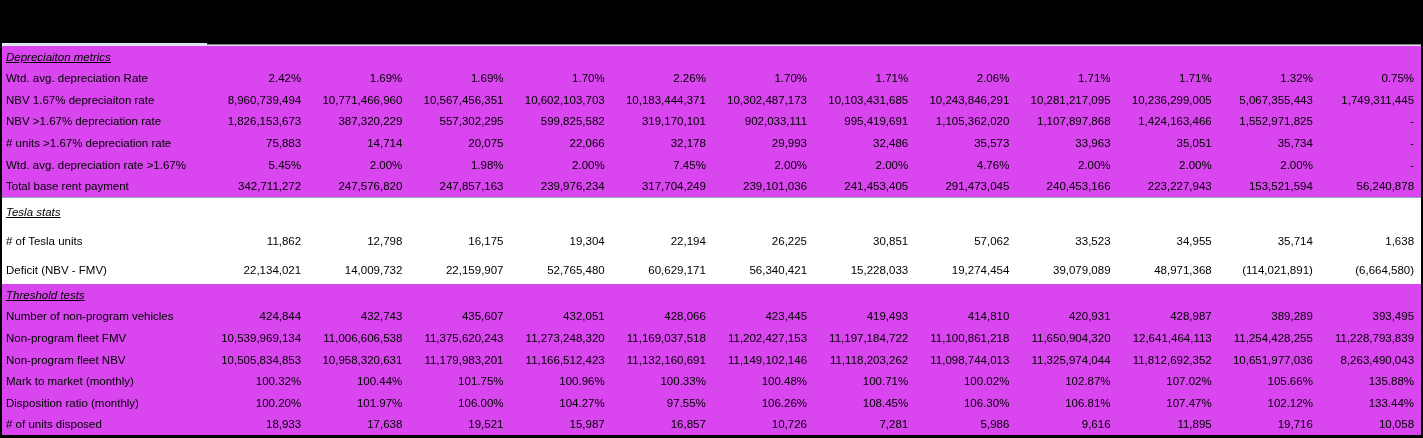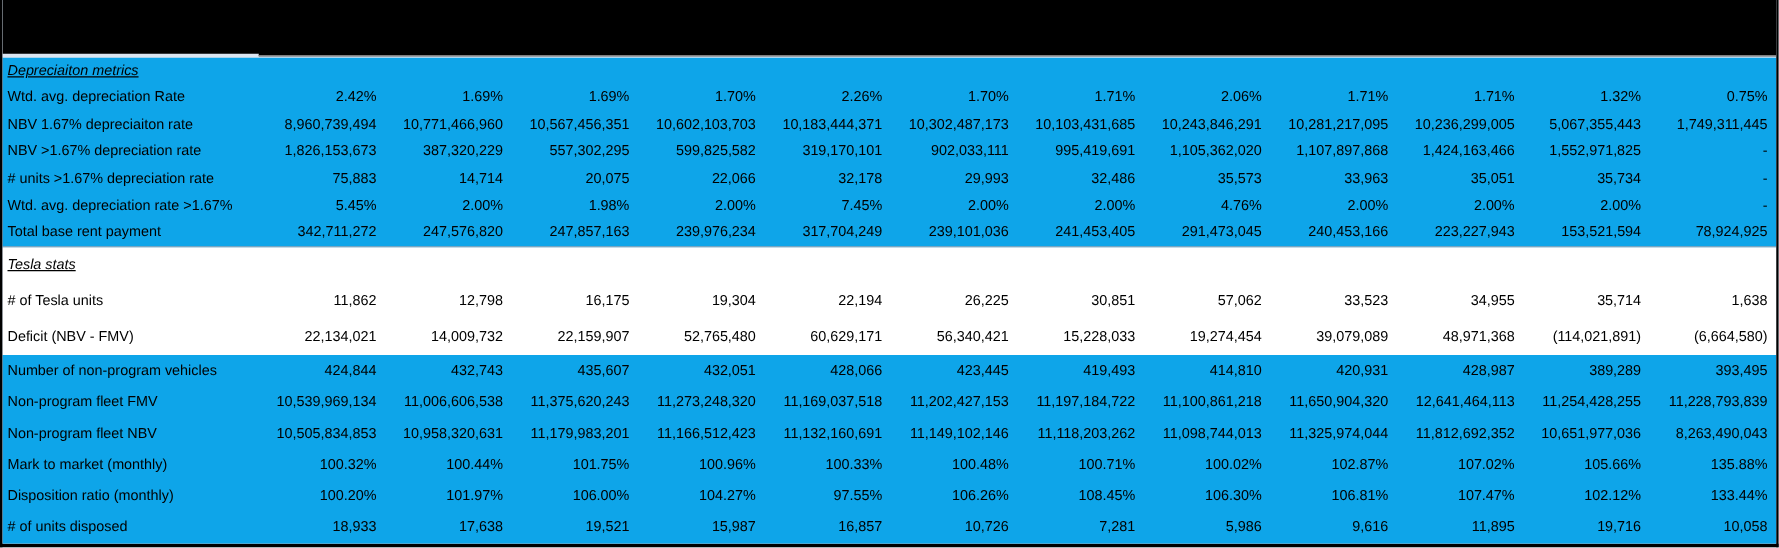--- a/index.html
+++ b/index.html
@@ -14,21 +14,21 @@
     font-family:"Liberation Sans", sans-serif;
     font-size:11.5px;
     color:#000;
     overflow:hidden;
   }
   .header-band{position:relative;height:46px;background:#dbe5f1;}
   .band-full{position:absolute;left:0;top:0;right:0;height:43px;background:#000;}
   .band-cols{position:absolute;left:205px;top:0;right:0;height:45px;background:#000;border-bottom:1px solid #7f7f7f;box-sizing:border-box;}
   .rows{display:flex;flex-direction:column;height:389px;}
   .section{display:flex;flex-direction:column;}
-  .section.bg-blue{background:#0ea5e9;}
+  .section.bg-blue{background:#d946ef;}
   .section.bg-white{background:#ffffff;}
   .section.rule-below{border-bottom:1px solid #9aa7b5;box-sizing:border-box;}
   .row{display:flex;flex:1 1 0;align-items:center;min-height:0;}
   .cell{box-sizing:border-box;white-space:nowrap;overflow:hidden;}
   .label{width:205px;flex:0 0 205px;padding-left:4px;text-align:left;}
   .section-title{font-style:italic;text-decoration:underline;}
   .val{flex:1 1 0;text-align:right;padding-right:7px;}
 </style>
 </head>
 <body>
@@ -124,21 +124,21 @@
           <div class="cell val">247,576,820</div>
           <div class="cell val">247,857,163</div>
           <div class="cell val">239,976,234</div>
           <div class="cell val">317,704,249</div>
           <div class="cell val">239,101,036</div>
           <div class="cell val">241,453,405</div>
           <div class="cell val">291,473,045</div>
           <div class="cell val">240,453,166</div>
           <div class="cell val">223,227,943</div>
           <div class="cell val">153,521,594</div>
-          <div class="cell val">78,924,925</div>
+          <div class="cell val">56,240,878</div>
         </div>
       </div>
       <div class="section bg-white" style="flex-grow: 4;">
         <div class="row">
           <div class="cell label section-title">Tesla stats</div>
         </div>
         <div class="row">
           <div class="cell label"># of Tesla units</div>
           <div class="cell val">11,862</div>
           <div class="cell val">12,798</div>
@@ -164,20 +164,23 @@
           <div class="cell val">15,228,033</div>
           <div class="cell val">19,274,454</div>
           <div class="cell val">39,079,089</div>
           <div class="cell val">48,971,368</div>
           <div class="cell val">(114,021,891)</div>
           <div class="cell val">(6,664,580)</div>
         </div>
       </div>
       <div class="section bg-blue" style="flex-grow: 7;">
         <div class="row">
+          <div class="cell label section-title">Threshold tests</div>
+        </div>
+        <div class="row">
           <div class="cell label">Number of non-program vehicles</div>
           <div class="cell val">424,844</div>
           <div class="cell val">432,743</div>
           <div class="cell val">435,607</div>
           <div class="cell val">432,051</div>
           <div class="cell val">428,066</div>
           <div class="cell val">423,445</div>
           <div class="cell val">419,493</div>
           <div class="cell val">414,810</div>
           <div class="cell val">420,931</div>

